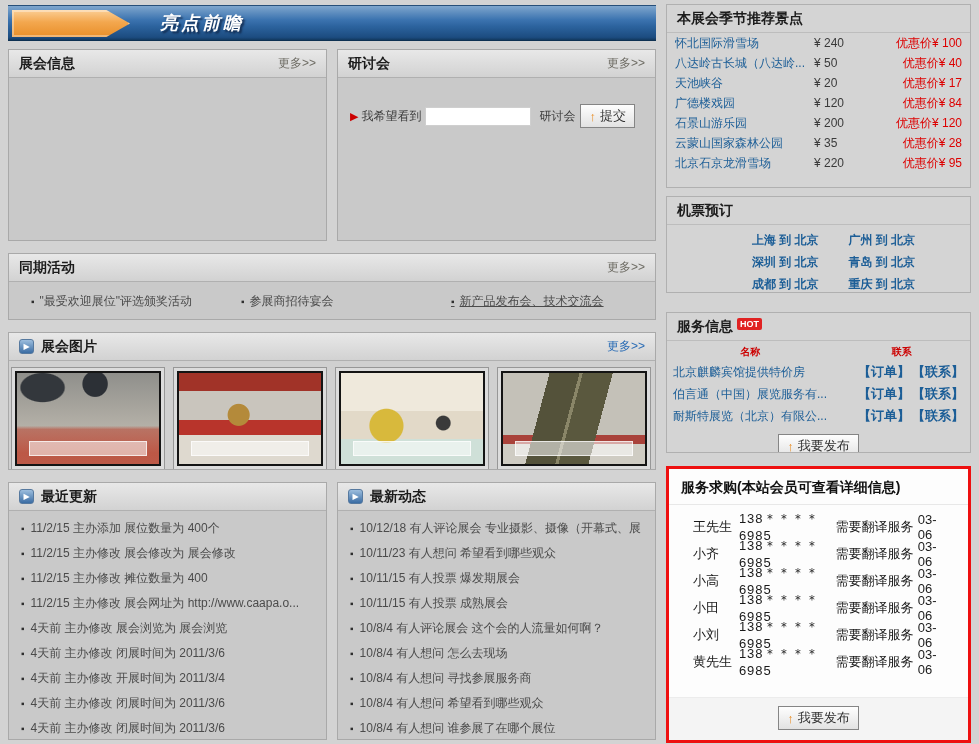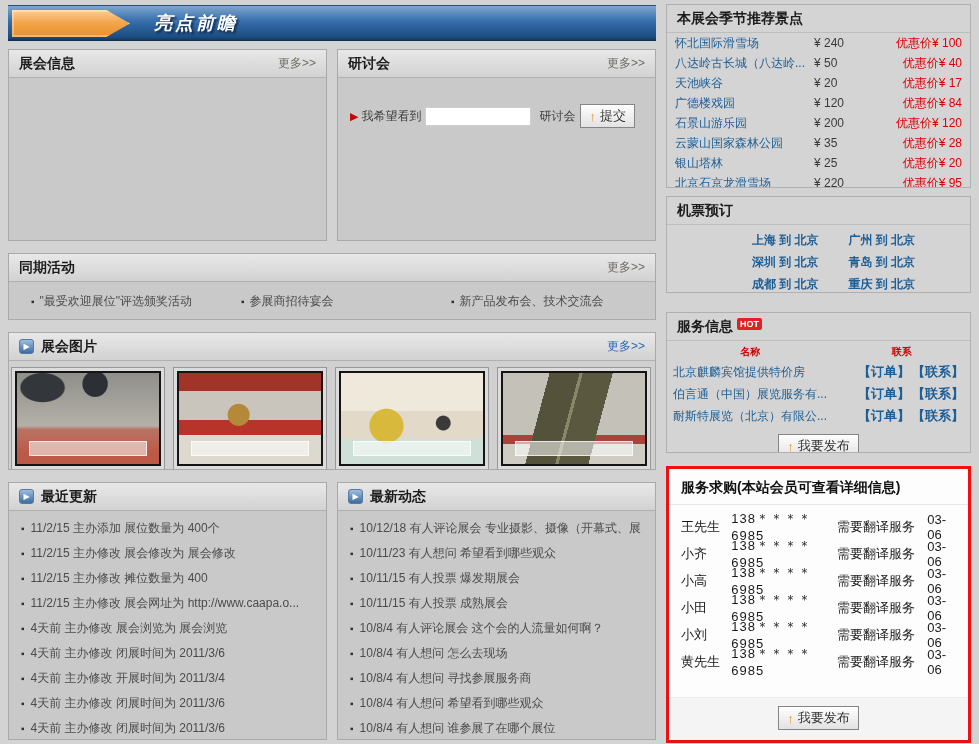--- a/index.html
+++ b/index.html
@@ -15,21 +15,21 @@
   .right-col { width:305px; margin-left:10px; margin-top:-1px; }
 
   
   .banner { position:relative; height:36px; margin-bottom:8px;
     background:linear-gradient(180deg,#7fa6cd 0%,#3c74b0 40%,#2c639e 60%,#1c4c80 92%,#12395f 100%);
     border-top:1px solid #274f79; border-bottom:1px solid #0e3152; }
   .banner-arrow { position:absolute; left:4px; top:4px; width:118px; height:27px;
     background:linear-gradient(180deg,#fbcf96 0%,#f3a74e 45%,#e88f2a 100%);
     clip-path:polygon(0 0,80% 0,100% 50%,80% 100%,0 100%);
     box-shadow:inset 0 0 0 2px rgba(255,255,255,.35); }
-  .banner-title { position:absolute; left:146px; top:0; line-height:34px;
+  .banner-title { position:absolute; left:152px; top:0; line-height:34px;
     color:#fff; font-size:18px; font-weight:bold; font-style:italic; letter-spacing:3px;
     text-shadow:2px 2px 2px rgba(10,25,55,.75); }
 
   
   .box { border:1px solid #a9a9a9; background:#c9c9c9; overflow:hidden; }
   .box-head { height:28px; display:flex; align-items:center; padding:0 10px;
     background:linear-gradient(#e8e8e8,#d2d2d2); border-bottom:1px solid #b0b0b0; }
   .box-title { font-weight:bold; font-size:14px; color:#1c1c1c; }
   .more { margin-left:auto; font-size:12px; color:#6e6c64; }
   .more.blue { color:#2a6cb5; }
@@ -49,21 +49,21 @@
     background:linear-gradient(#fefefe,#e2e2e2); padding:2px 8px; font-size:13px; color:#333;
     font-family:inherit; cursor:pointer; }
   .btn .up-arrow { color:#e8891c; font-weight:bold; font-size:13px; }
 
   
   .concurrent-body { position:relative; height:37px; }
   .concurrent-item { position:absolute; top:11px; white-space:nowrap; color:#4b4b4b; }
   .concurrent-item::before { content:"▪"; color:#2f2f2f; font-size:10px; margin-right:5px; }
   .concurrent-body span:nth-of-type(1){ left:22px; }
   .concurrent-body span:nth-of-type(2){ left:232px; }
-  .concurrent-body span:nth-of-type(3){ left:442px; }
+  .concurrent-body span:nth-of-type(3){ left:442px;text-decoration:underline; }
 
   
   .photos-box { height:138px; margin-bottom:12px; background:#d0d0d0; }
   .photo-row { display:flex; gap:8px; padding:6px 0 0 2px; }
   .photo-frame { border:1px solid #979797; background:#dcdcdc; padding:3px; cursor:pointer; }
   .photo { width:146px; height:95px; border:2px solid #141414; position:relative; overflow:hidden; }
   .photo .wm { position:absolute; bottom:8px; left:12px; right:12px; height:15px;
     background:rgba(255,255,255,.55); border:1px solid rgba(255,255,255,.7); }
   .p1 { background:
     radial-gradient(ellipse at 18% 16%, #33373c 0 13%, transparent 14%),
@@ -112,21 +112,21 @@
   .svc-name { color:#1c5e97; width:158px; white-space:nowrap; overflow:hidden; }
   .svc-links { margin-left:auto; display:flex; gap:2px; }
   .svc-links a { color:#1c5e97; font-weight:bold; font-size:13px;font-family:Liberation Serif, serif; }
   .btn-center { text-align:center; margin-top:7px; }
 
   .req-box { height:277px; border:3px solid #ee1010; background:#fdfdfd;
     display:flex; flex-direction:column; }
   .req-title { padding:10px 12px 7px; font-weight:bold; font-size:14px; color:#111;
     border-bottom:1px solid #e8e8e8; }
   .req-rows { padding-top:8px; }
-  .req-row { display:flex; align-items:center; height:27px; padding:0 12px;
+  .req-row { display:flex; align-items:center; height:27px; padding:0 24px;
     font-size:13px; color:#1a1a1a; }
   .req-name { width:58px; } .req-phone { width:122px; letter-spacing:1px; }
   .req-need { width:104px; } .req-date { margin-left:auto; }
   .req-footer { margin-top:auto; background:#f4f4f4; border-top:1px solid #ececec;
     padding:8px 0 10px; text-align:center; }
 </style>
 </head>
 <body>
 
 <div class="layout">
@@ -304,25 +304,20 @@
             <span class="spot-price">¥ 200</span>
             <a class="spot-discount">优惠价¥ 120</a>
           </div>
 
           <div class="spot-row">
             <a class="spot-name">云蒙山国家森林公园</a>
             <span class="spot-price">¥ 35</span>
             <a class="spot-discount">优惠价¥ 28</a>
           </div>
 
-          <div class="spot-row">
-            <a class="spot-name">银山塔林</a>
-            <span class="spot-price">¥ 25</span>
-            <a class="spot-discount">优惠价¥ 20</a>
-          </div>
 
           <div class="spot-row">
             <a class="spot-name">北京石京龙滑雪场</a>
             <span class="spot-price">¥ 220</span>
             <a class="spot-discount">优惠价¥ 95</a>
           </div>
         </div>
     </div>
 
     <div class="rbox flights">

